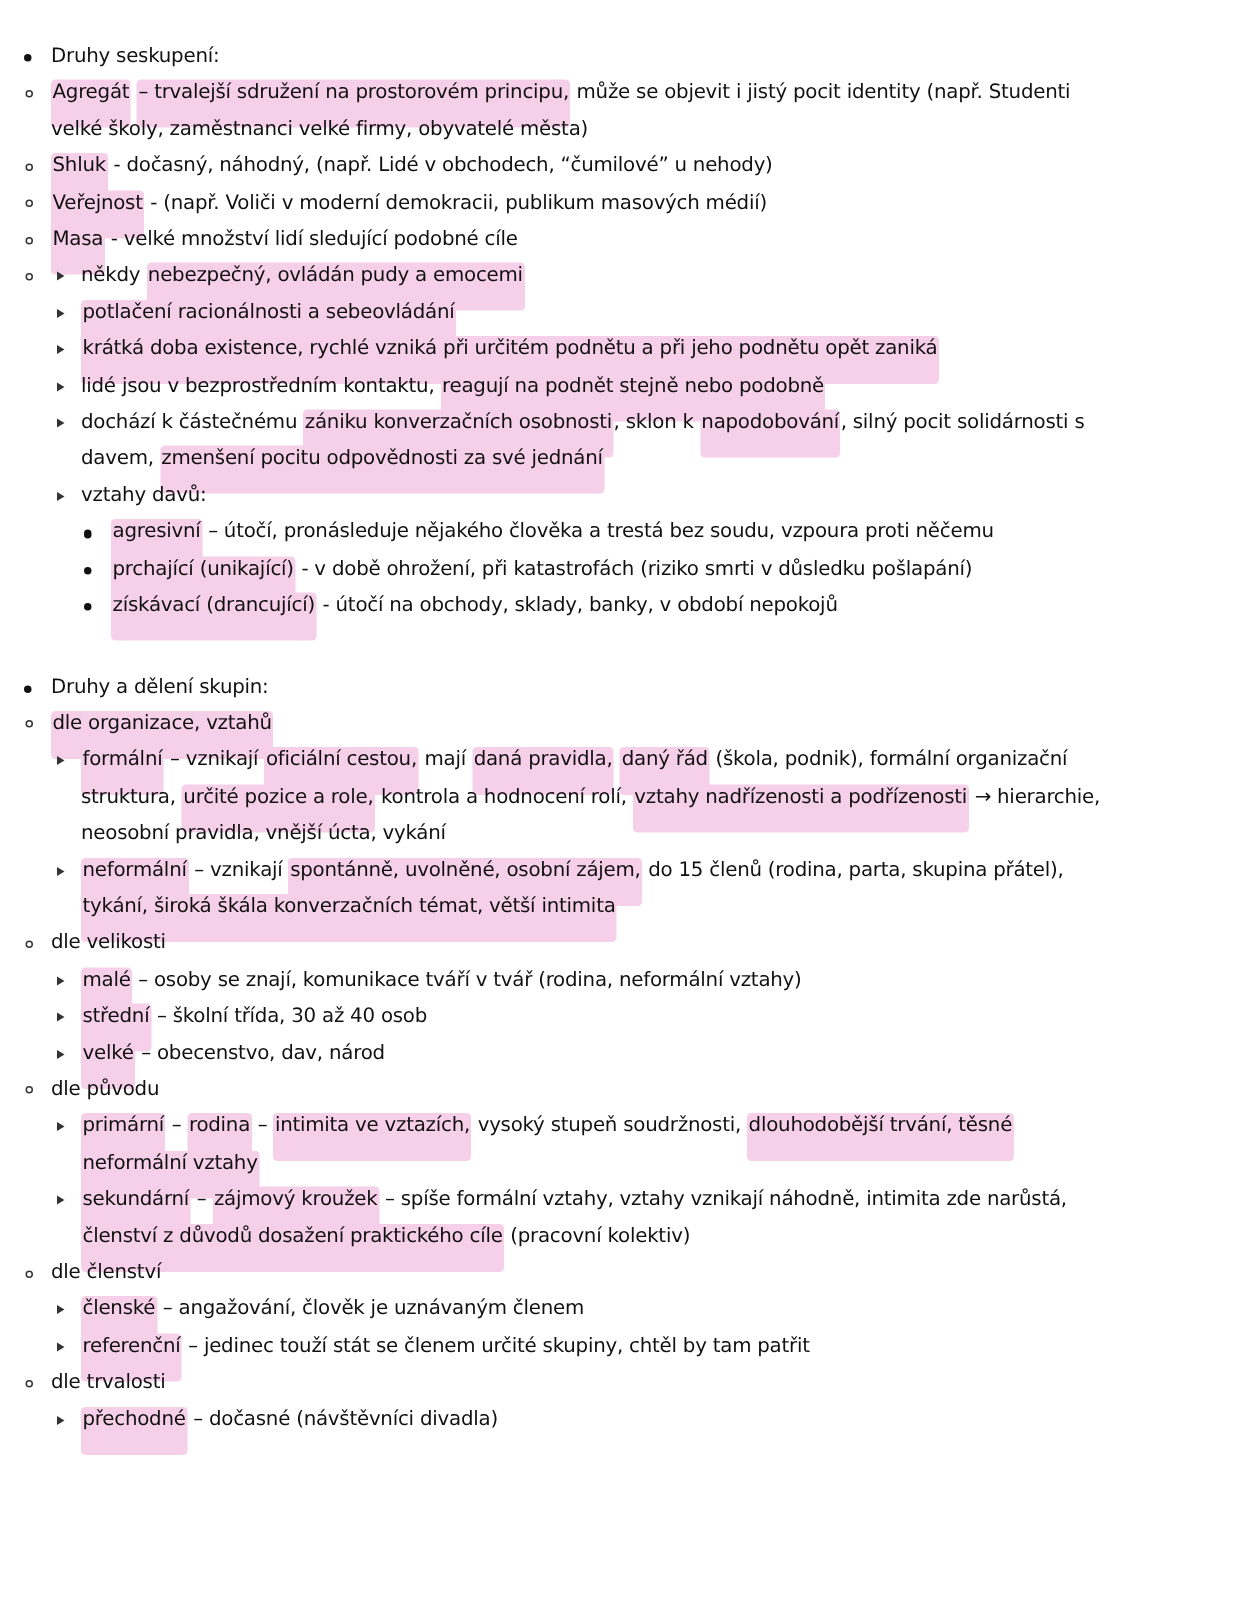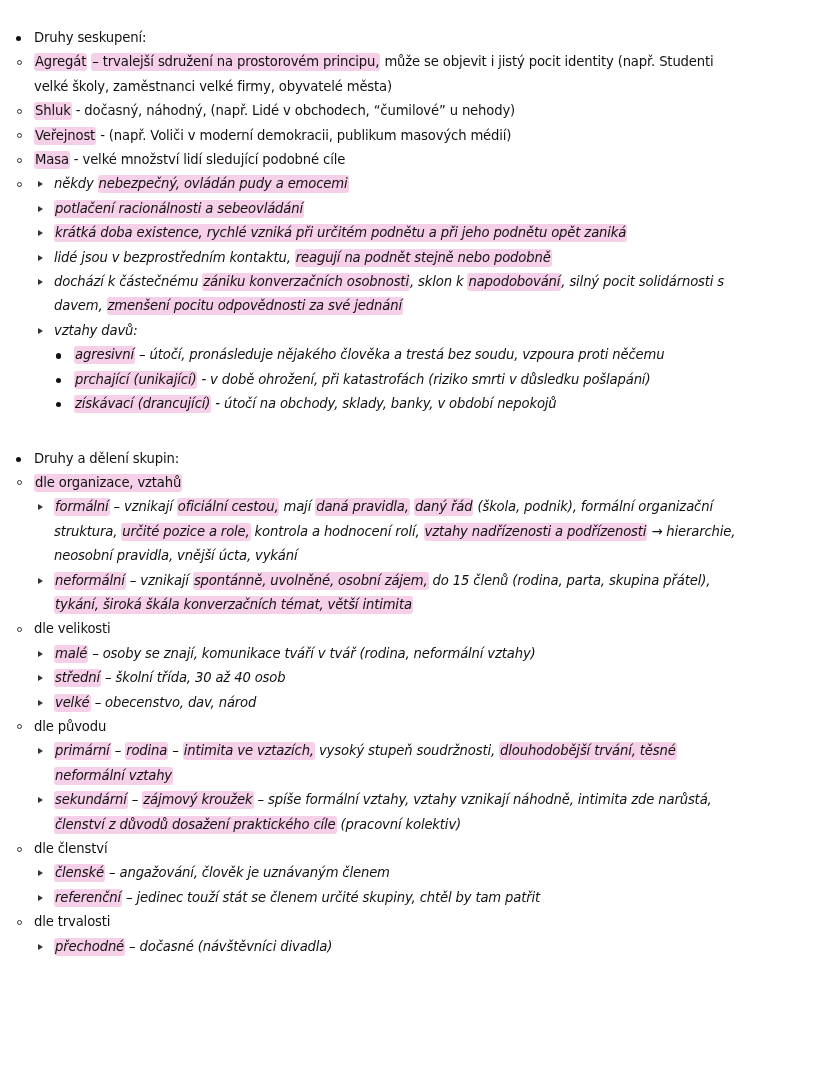--- a/index.html
+++ b/index.html
@@ -102,28 +102,28 @@
     top: 10px;
     width: 5.4px;
     height: 5.4px;
     border-radius: 50%;
     background: #111111;
   }
 
   
   .ind1 { margin-left: 14px; }
   .ind2 { margin-left: 42px; }
-  .ind3 { margin-left: 34px; font-style: italic; }
+  .ind3 { margin-left: 34px; }
   .ind4 { margin-left: 34px; }
 
   
   .hl {
     background-color: #f6cfe9;
     border-radius: 3px;
-    padding: 1px 1px 2px 1px;
+    padding: 1px 1px 16px 1px;
     box-decoration-break: clone;
     -webkit-box-decoration-break: clone;
   }
 
   .txt {
     display: inline;
   }
 
   
   .sec-gap { height: 30px; }

